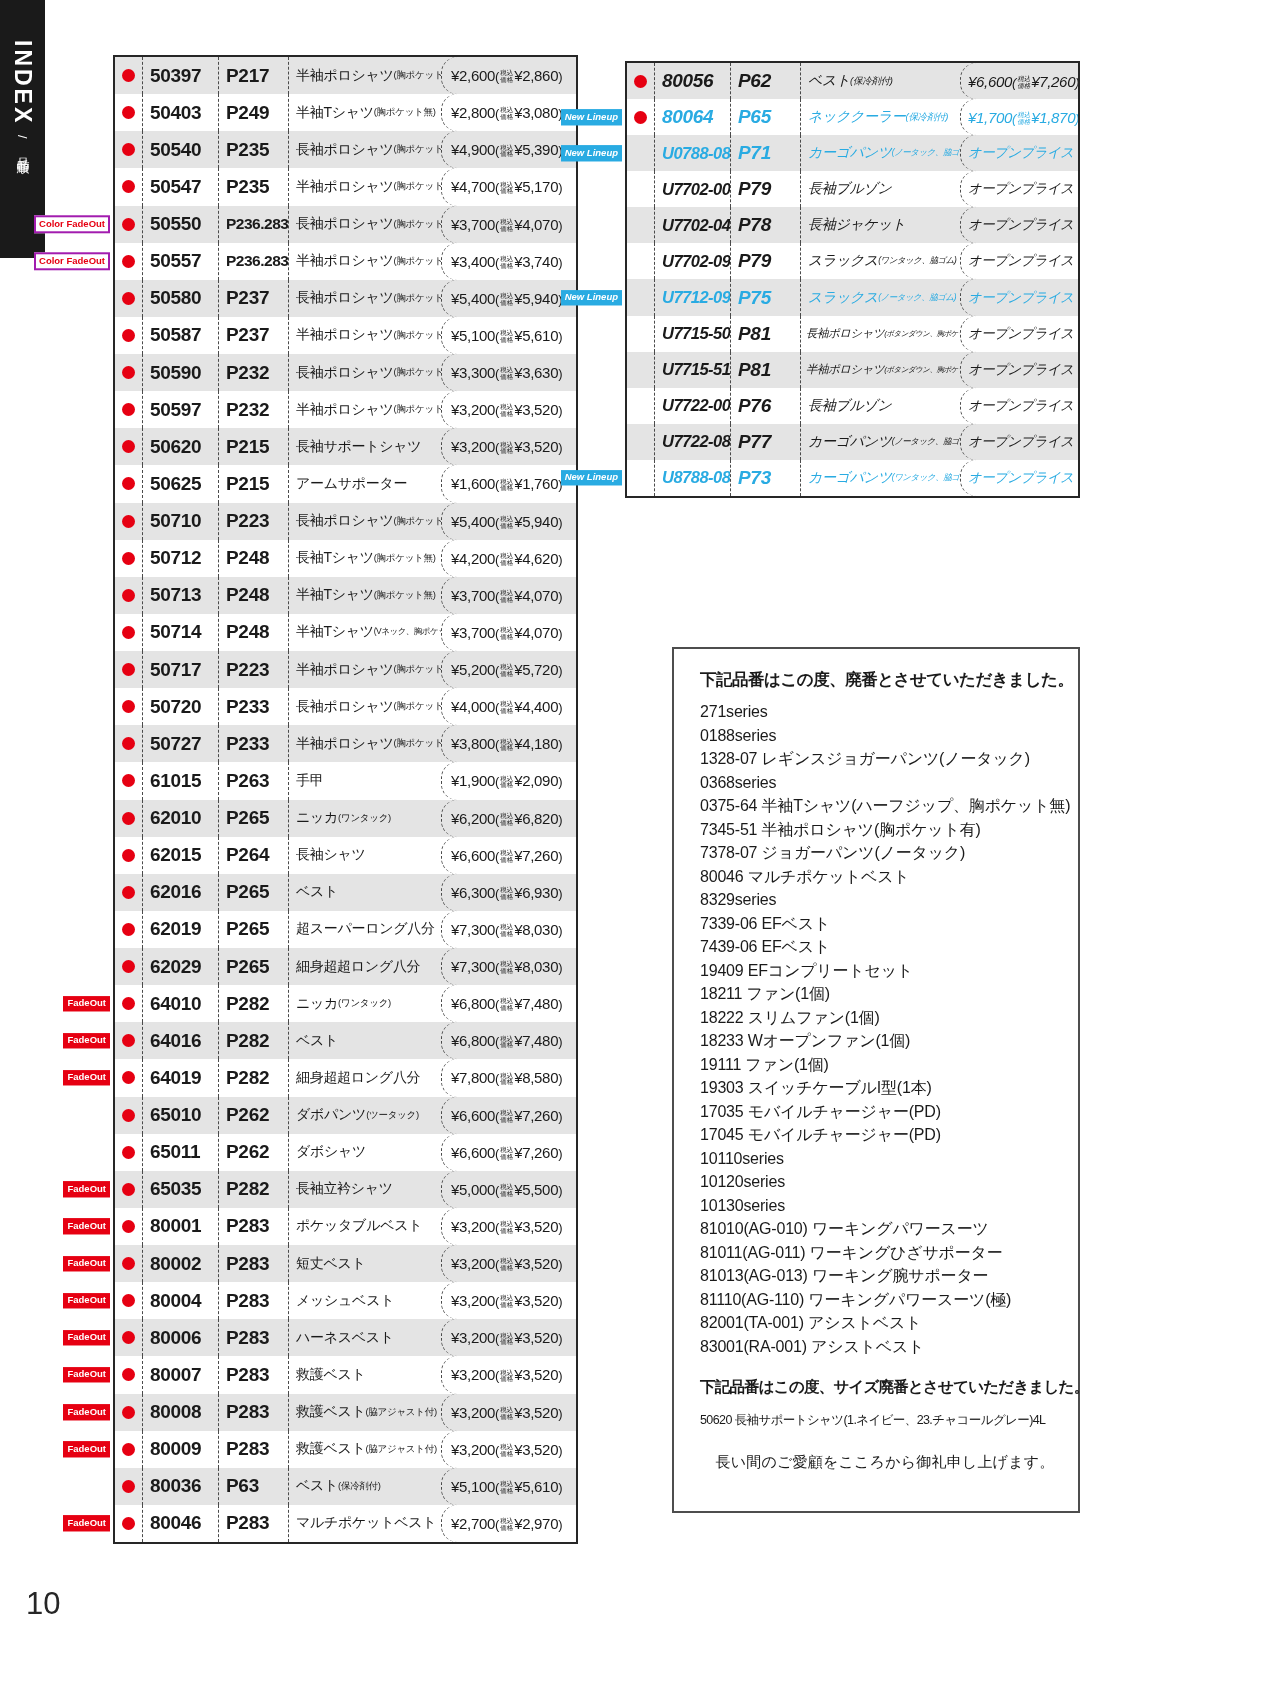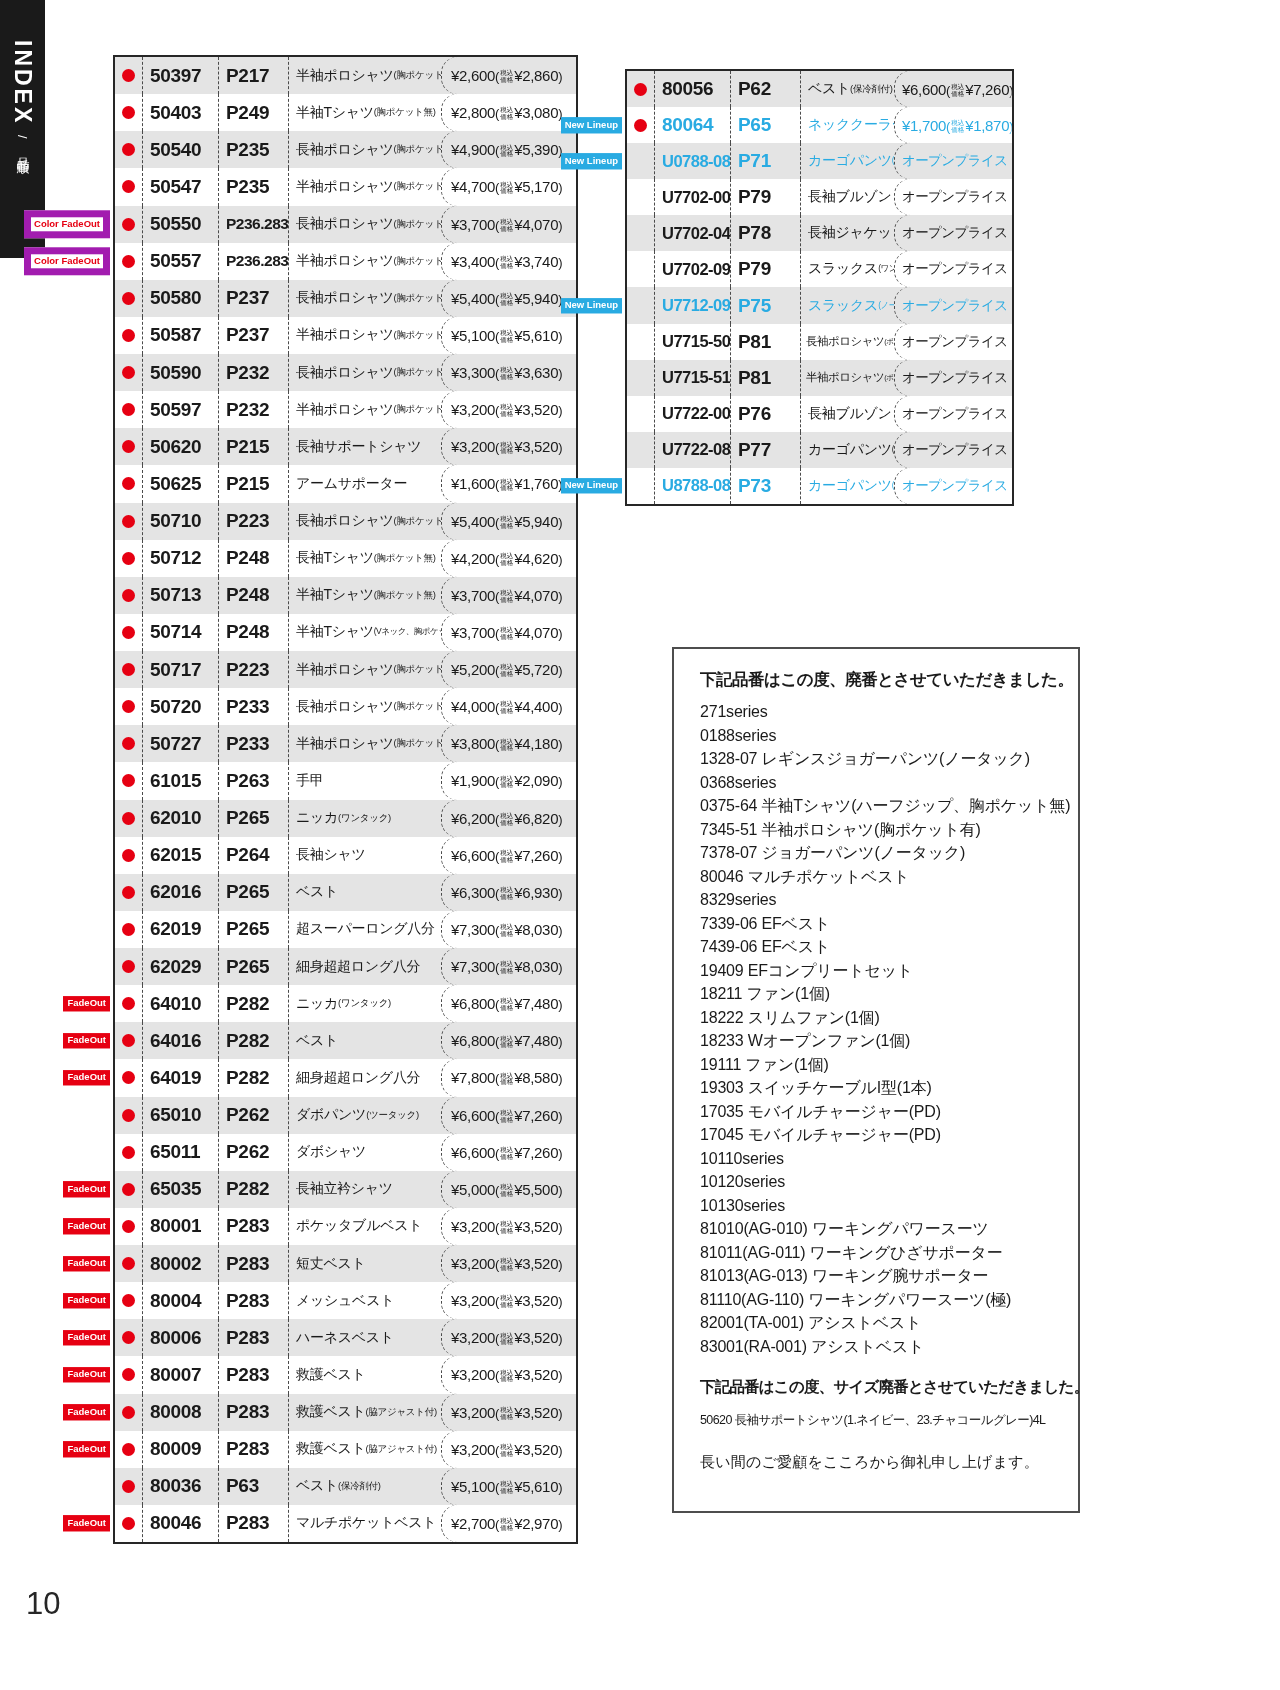--- a/index.html
+++ b/index.html
@@ -19,21 +19,21 @@
   .sidebar .idx { font-size:23px; font-weight:bold; letter-spacing:3px; }
   .sidebar .sep { font-size:13px; margin-top:10px; }
   .sidebar .sub { font-size:13px; margin-top:8px; letter-spacing:2px; }
 
   
   .ptable {
     position:absolute; border:2px solid #262626; background:#fff;
     display:flex; flex-direction:column;
   }
   .t-left  { left:113px; top:55px;  width:465px; height:1489px; }
-  .t-right { left:625px; top:69px;  width:389px; height:437px; }
+  .t-right { left:625px; top:61px;  width:455px; height:437px;font-style:italic; }
 
   .row { flex:1; display:flex; align-items:stretch; position:relative; background:#fff; }
   .row.odd { background:#e4e4e4; }
 
   .cell { display:flex; align-items:center; overflow:hidden; }
   .cell + .cell { border-left:1px dashed #4a4a4a; }
 
   .dot-cell  { width:27px; justify-content:center; flex:none; }
   .dot { width:13px; height:13px; border-radius:50%; background:#e60012; }
 
@@ -57,33 +57,33 @@
 
   .row.blue .code-cell, .row.blue .page-cell, .row.blue .name-cell,
   .row.blue .price-cell { color:#29abe2; }
 
   
   .badge {
     position:absolute; right:calc(100% + 5px); top:50%; transform:translateY(-50%);
     font-size:9.5px; font-weight:bold; padding:1.5px 3px; white-space:nowrap; line-height:1.1;
   }
   .badge.fadeout       { background:#e60012; color:#fff; border:1px solid #e60012; }
-  .badge.color-fadeout { background:#fff; color:#e60012; border:7px solid #a21caf; }
+  .badge.color-fadeout { background:#fff; color:#e60012; border:2px solid #a21caf; }
   .badge.new-lineup    { background:#29abe2; color:#fff; border:1px solid #29abe2; }
 
   
   .notice-box {
     position:absolute; left:672px; top:647px; width:408px; height:866px;
     border:2px solid #4d4d4d; background:#fff; padding:20px 8px 0 26px;
   }
   .nb-title { font-weight:bold; font-size:16.5px; letter-spacing:-0.5px; margin-bottom:9px; white-space:nowrap; }
   .nb-title.second { margin-top:19px; font-size:15.5px; letter-spacing:-0.8px; }
   .nb-item { font-size:16px; line-height:23.5px; letter-spacing:-0.2px; white-space:nowrap; }
   .nb-item.size-item { font-size:12.5px; letter-spacing:-0.6px; line-height:26px; }
-  .nb-closing { font-size:15px; margin-top:20px; letter-spacing:0.2px; }
+  .nb-closing { font-size:15px; margin-top:20px; letter-spacing:0.2px;text-align:center; }
 
   .page-number { position:absolute; left:26px; top:1586px; font-size:31px; color:#262626; }
 </style>
 </head>
 <body>
 
 <div class="sidebar">
   <span class="idx">INDEX</span>
   <span class="sep">/</span>
   <span class="sub">品番順</span>

